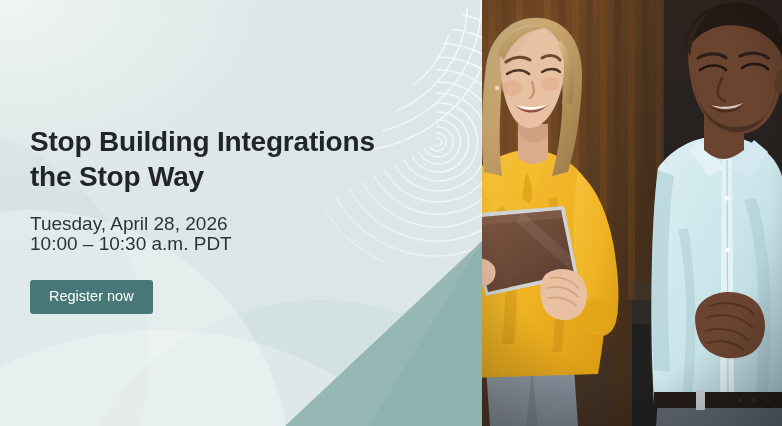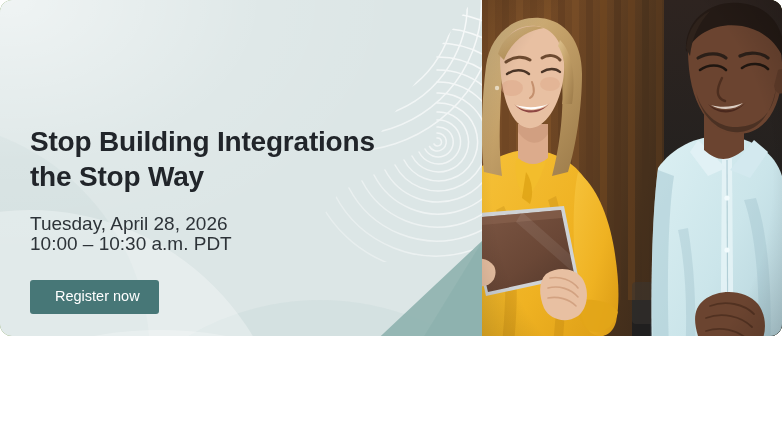--- a/index.html
+++ b/index.html
@@ -8,24 +8,23 @@
     background: #ffffff;
   }
   body {
     font-family: "Liberation Sans", sans-serif;
     -webkit-font-smoothing: antialiased;
   }
 
   #banner {
     position: relative;
     width: 782px;
-    height: 336px;
+    height: 426px;
     overflow: hidden;
     background: #4d7c0f;
-    border-radius: 12px;
   }
 
   
   #left-panel {
     position: absolute;
     left: 0;
     top: 0;
     width: 483px;
     height: 426px;
     overflow: hidden;
@@ -120,21 +119,21 @@
     font-size: 19px;
     line-height: 20px;
     color: #2d3338;
   }
   #event-details .line {
     display: block;
   }
   #cta-button {
     display: inline-block;
     margin-top: 26px;
-    padding: 9px 19px 10px 25px;
+    padding: 9px 19px 10px 19px;
     border: 0;
     border-radius: 3px;
     background: #477777;
     color: #ffffff;
     font-family: "Liberation Sans", sans-serif;
     font-size: 14.5px;
     line-height: 15px;
     font-weight: 400;
     cursor: pointer;
     text-decoration: none;

